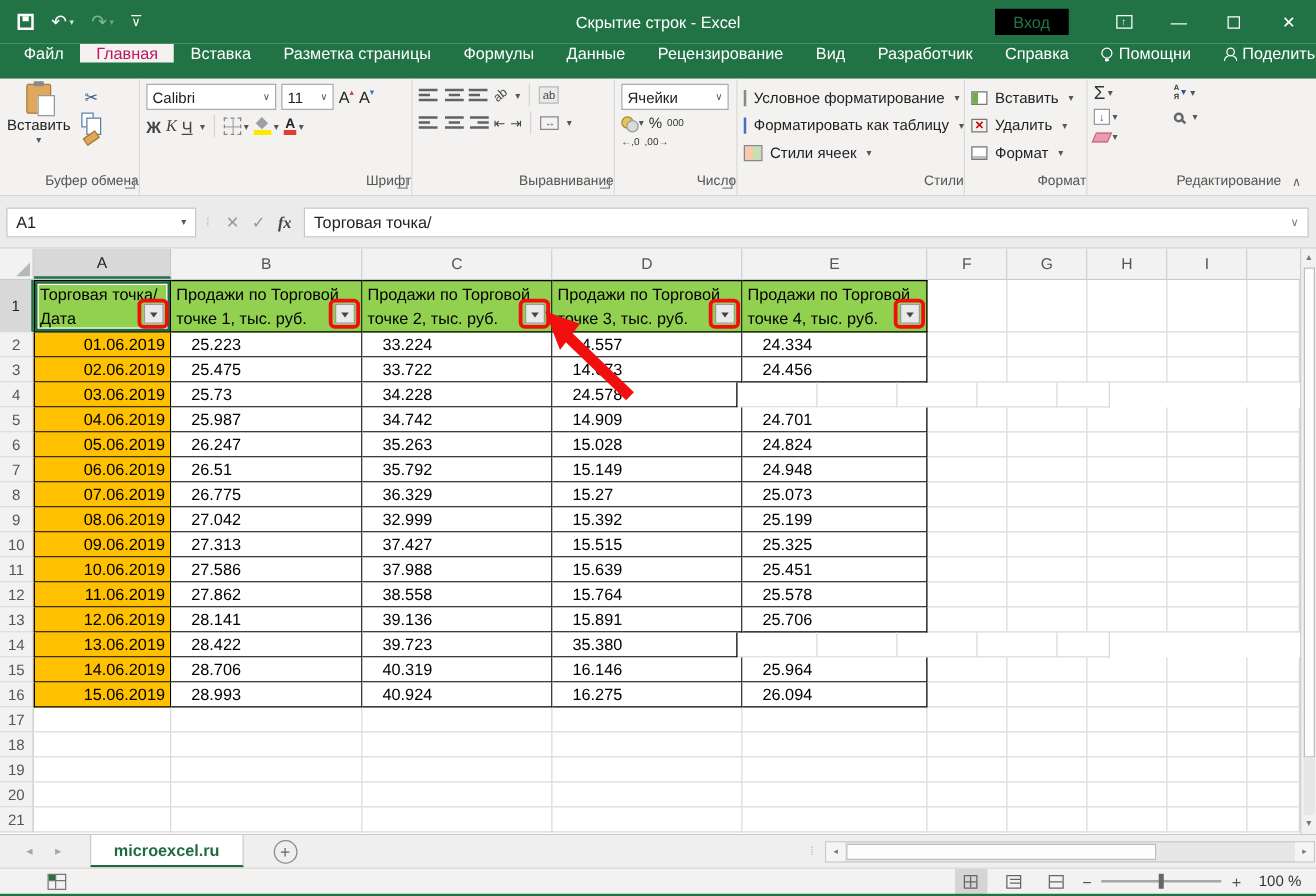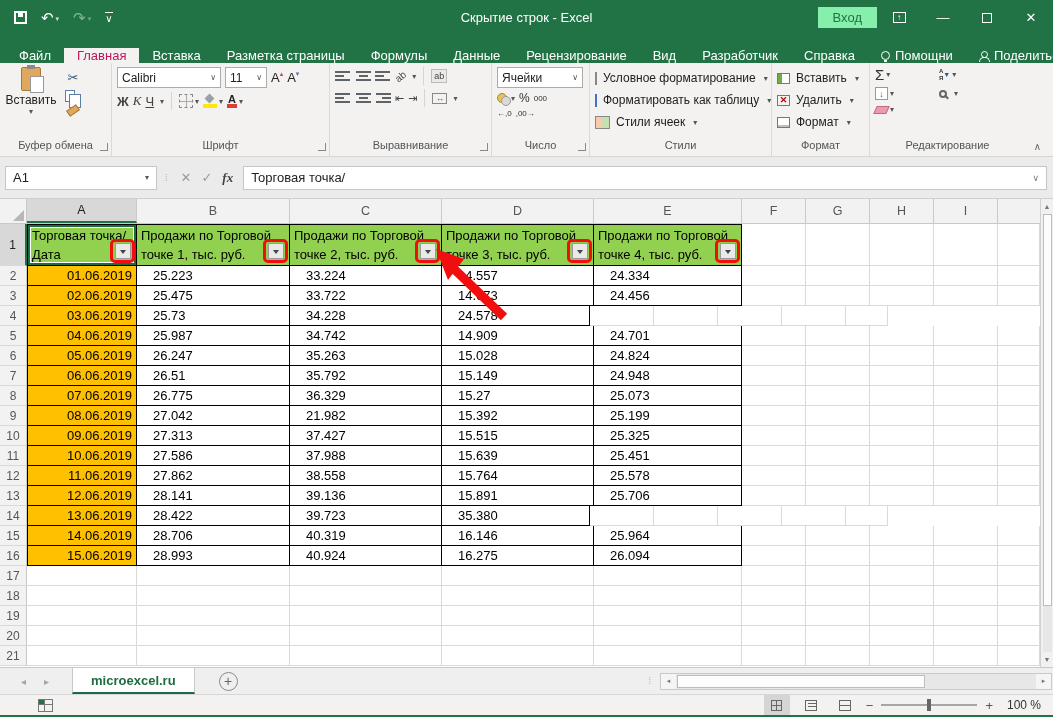--- a/index.html
+++ b/index.html
@@ -11,39 +11,39 @@
 .titlebar{height:35px;background:#217346;color:#fff;display:flex;align-items:center;position:relative;flex:none}
 .qat{display:flex;align-items:center;gap:14px;padding-left:14px;z-index:2}
 .qsave{width:13px;height:13px;border:2px solid #fff;position:relative}
 .qsave::before{content:'';position:absolute;left:2px;top:0;width:5px;height:4px;background:#fff}
 .qundo,.qredo{font-size:15px;line-height:1;display:flex;align-items:flex-start}
 .qundo .dd,.qredo .dd{color:#cfe3d8;font-size:7px;margin-top:5px}
 .qredo{opacity:.45}
 .qcust{font-size:10px;border-top:1px solid #fff;padding-top:1px;line-height:1}
 .tb-title{position:absolute;left:0;right:0;text-align:center;font-size:13px;z-index:1}
 .tb-right{margin-left:auto;display:flex;align-items:center;z-index:2}
-.signin{background:#86efac;color:#217346;font-size:13px;padding:3px 15px;border:none}
+.signin{background:#000000;color:#217346;font-size:13px;padding:3px 15px;margin-right:22px;border:none}
 .winbtn{width:44px;height:35px;display:flex;align-items:center;justify-content:center;font-size:13px;color:#fff}
 .ribopt{width:13px;height:11px;border:1px solid #fff;display:flex;align-items:center;justify-content:center;font-size:8px}
 .maxico{width:10px;height:10px;border:1px solid #fff}
 
-.tabsrow{height:28px;background:#217346;display:flex;align-items:flex-end;padding-left:6px;flex:none}
+.tabsrow{height:28px;background:#217346;display:flex;align-items:flex-start;padding-left:6px;flex:none}
 .tab{display:flex;align-items:center;gap:5px;padding:0 13px;font-size:13px;color:#fff;white-space:nowrap}
 .tab.active{background:#F3F2F1;color:#be185d}
 .tabico{display:inline-block}
 .tabico.lightbulb{width:9px;height:9px;border:1px solid #fff;border-radius:50%;position:relative}
 .tabico.lightbulb::after{content:'';position:absolute;left:2px;bottom:-3px;width:3px;height:2px;background:#fff}
 .tabico.person{width:10px;height:10px;position:relative}
 .tabico.person::before{content:'';position:absolute;left:2px;top:0;width:5px;height:5px;border:1px solid #fff;border-radius:50%}
 .tabico.person::after{content:'';position:absolute;left:0;bottom:-1px;width:9px;height:4px;border:1px solid #fff;border-bottom:none;border-radius:5px 5px 0 0}
 
 .ribbon{height:94px;background:#F3F2F1;border-bottom:1px solid #D5D5D5;display:flex;position:relative;flex:none}
 .rgroup{border-right:1px solid #DADADA;display:flex;flex-direction:column;flex:none}
 .rg-body{flex:1;padding:4px 5px 0 5px}
-.rg-label{height:18px;font-size:11px;color:#555;text-align:center;line-height:15px;position:relative;white-space:nowrap}
+.rg-label{height:18px;font-size:11px;color:#555;text-align:right;line-height:15px;position:relative;white-space:nowrap}
 .launcher{position:absolute;right:3px;bottom:5px;width:8px;height:8px;border-right:1px solid #888;border-bottom:1px solid #888}
 .combo{background:#fff;border:1px solid #ABABAB;height:21px;font-size:12px;color:#222;display:flex;align-items:center;padding:0 4px;white-space:nowrap}
 .combo .dd{margin-left:auto}
 .mini{display:flex;align-items:center;justify-content:center;color:#444}
 
 .clip-body{display:flex;gap:8px}
 .paste-big{display:flex;flex-direction:column;align-items:center;width:52px;font-size:12px;color:#222}
 .clipico{width:20px;height:24px;background:#E0A85F;border:1px solid #A87B32;border-radius:2px;position:relative;margin-bottom:2px}
 .clipico::before{content:'';position:absolute;top:-3px;left:5px;width:8px;height:4px;background:#8a8a8a}
 .clipico::after{content:'';position:absolute;right:-4px;bottom:-3px;width:12px;height:15px;background:#fff;border:1px solid #999}
@@ -616,21 +616,21 @@
             <div class="gc ce w-s"></div>
             <div class="gc ce w-s"></div>
             <div class="gc ce w-s"></div>
             <div class="gc ce w-s"></div>
             <div class="gc ce w-x"></div>
           </div>
           <div class="grow2">
             <div class="rn">9</div>
             <div class="gc ca w-a">08.06.2019</div>
             <div class="gc cv w-b">27.042</div>
-            <div class="gc cv w-c">21.982</div>
+            <div class="gc cv w-c">32.999</div>
             <div class="gc cv w-d">15.392</div>
             <div class="gc cv w-e">25.199</div>
             <div class="gc ce w-s"></div>
             <div class="gc ce w-s"></div>
             <div class="gc ce w-s"></div>
             <div class="gc ce w-s"></div>
             <div class="gc ce w-x"></div>
           </div>
           <div class="grow2">
             <div class="rn">10</div>

